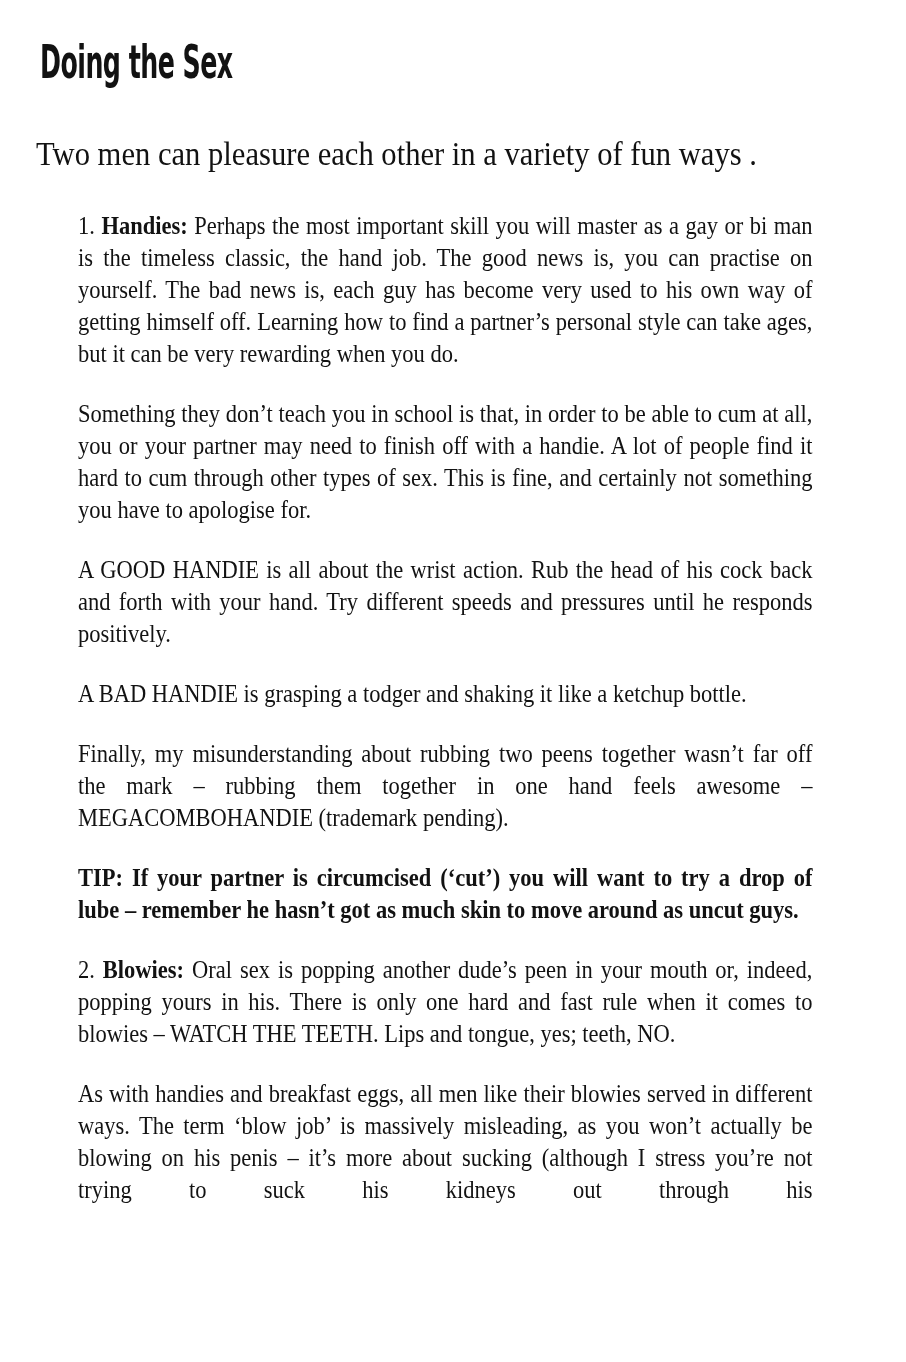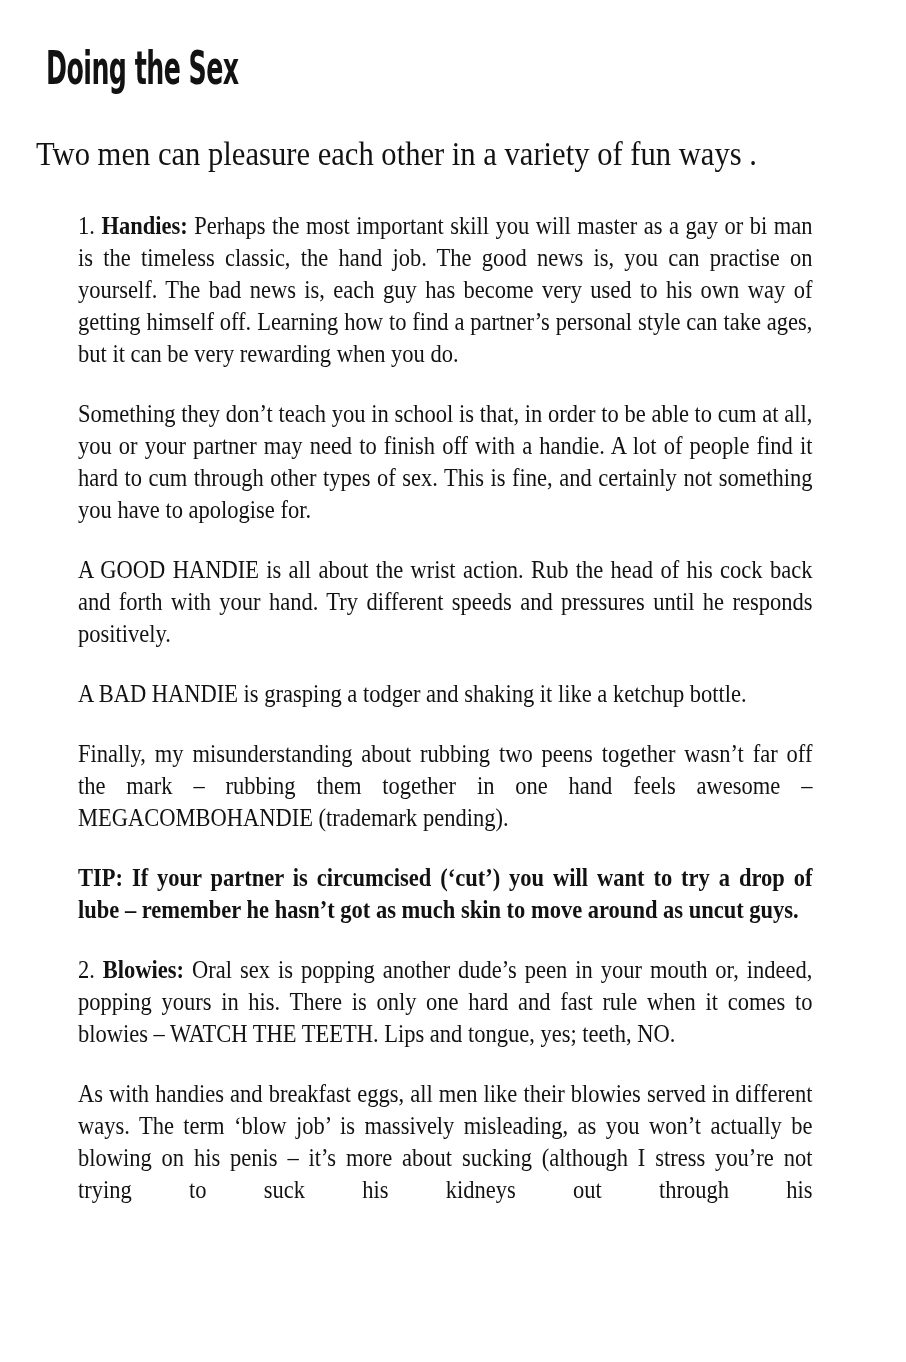--- a/index.html
+++ b/index.html
@@ -13,21 +13,21 @@
     height: 1362px;
     background: #ffffff;
     overflow: hidden;
     color: #121212;
     font-family: "Liberation Serif", serif;
   }
   .chapter-title {
     position: absolute;
     left: 36px;
     top: 32px;
-    margin: 10px;
+    margin: 4px;
     font-family: "DejaVu Sans", sans-serif;
     font-weight: bold;
     font-size: 46px;
     line-height: 1.15;
     color: #121212;
     white-space: nowrap;
   }
   .chapter-title .squeeze {
     display: inline-block;
     transform: scaleX(0.55);

